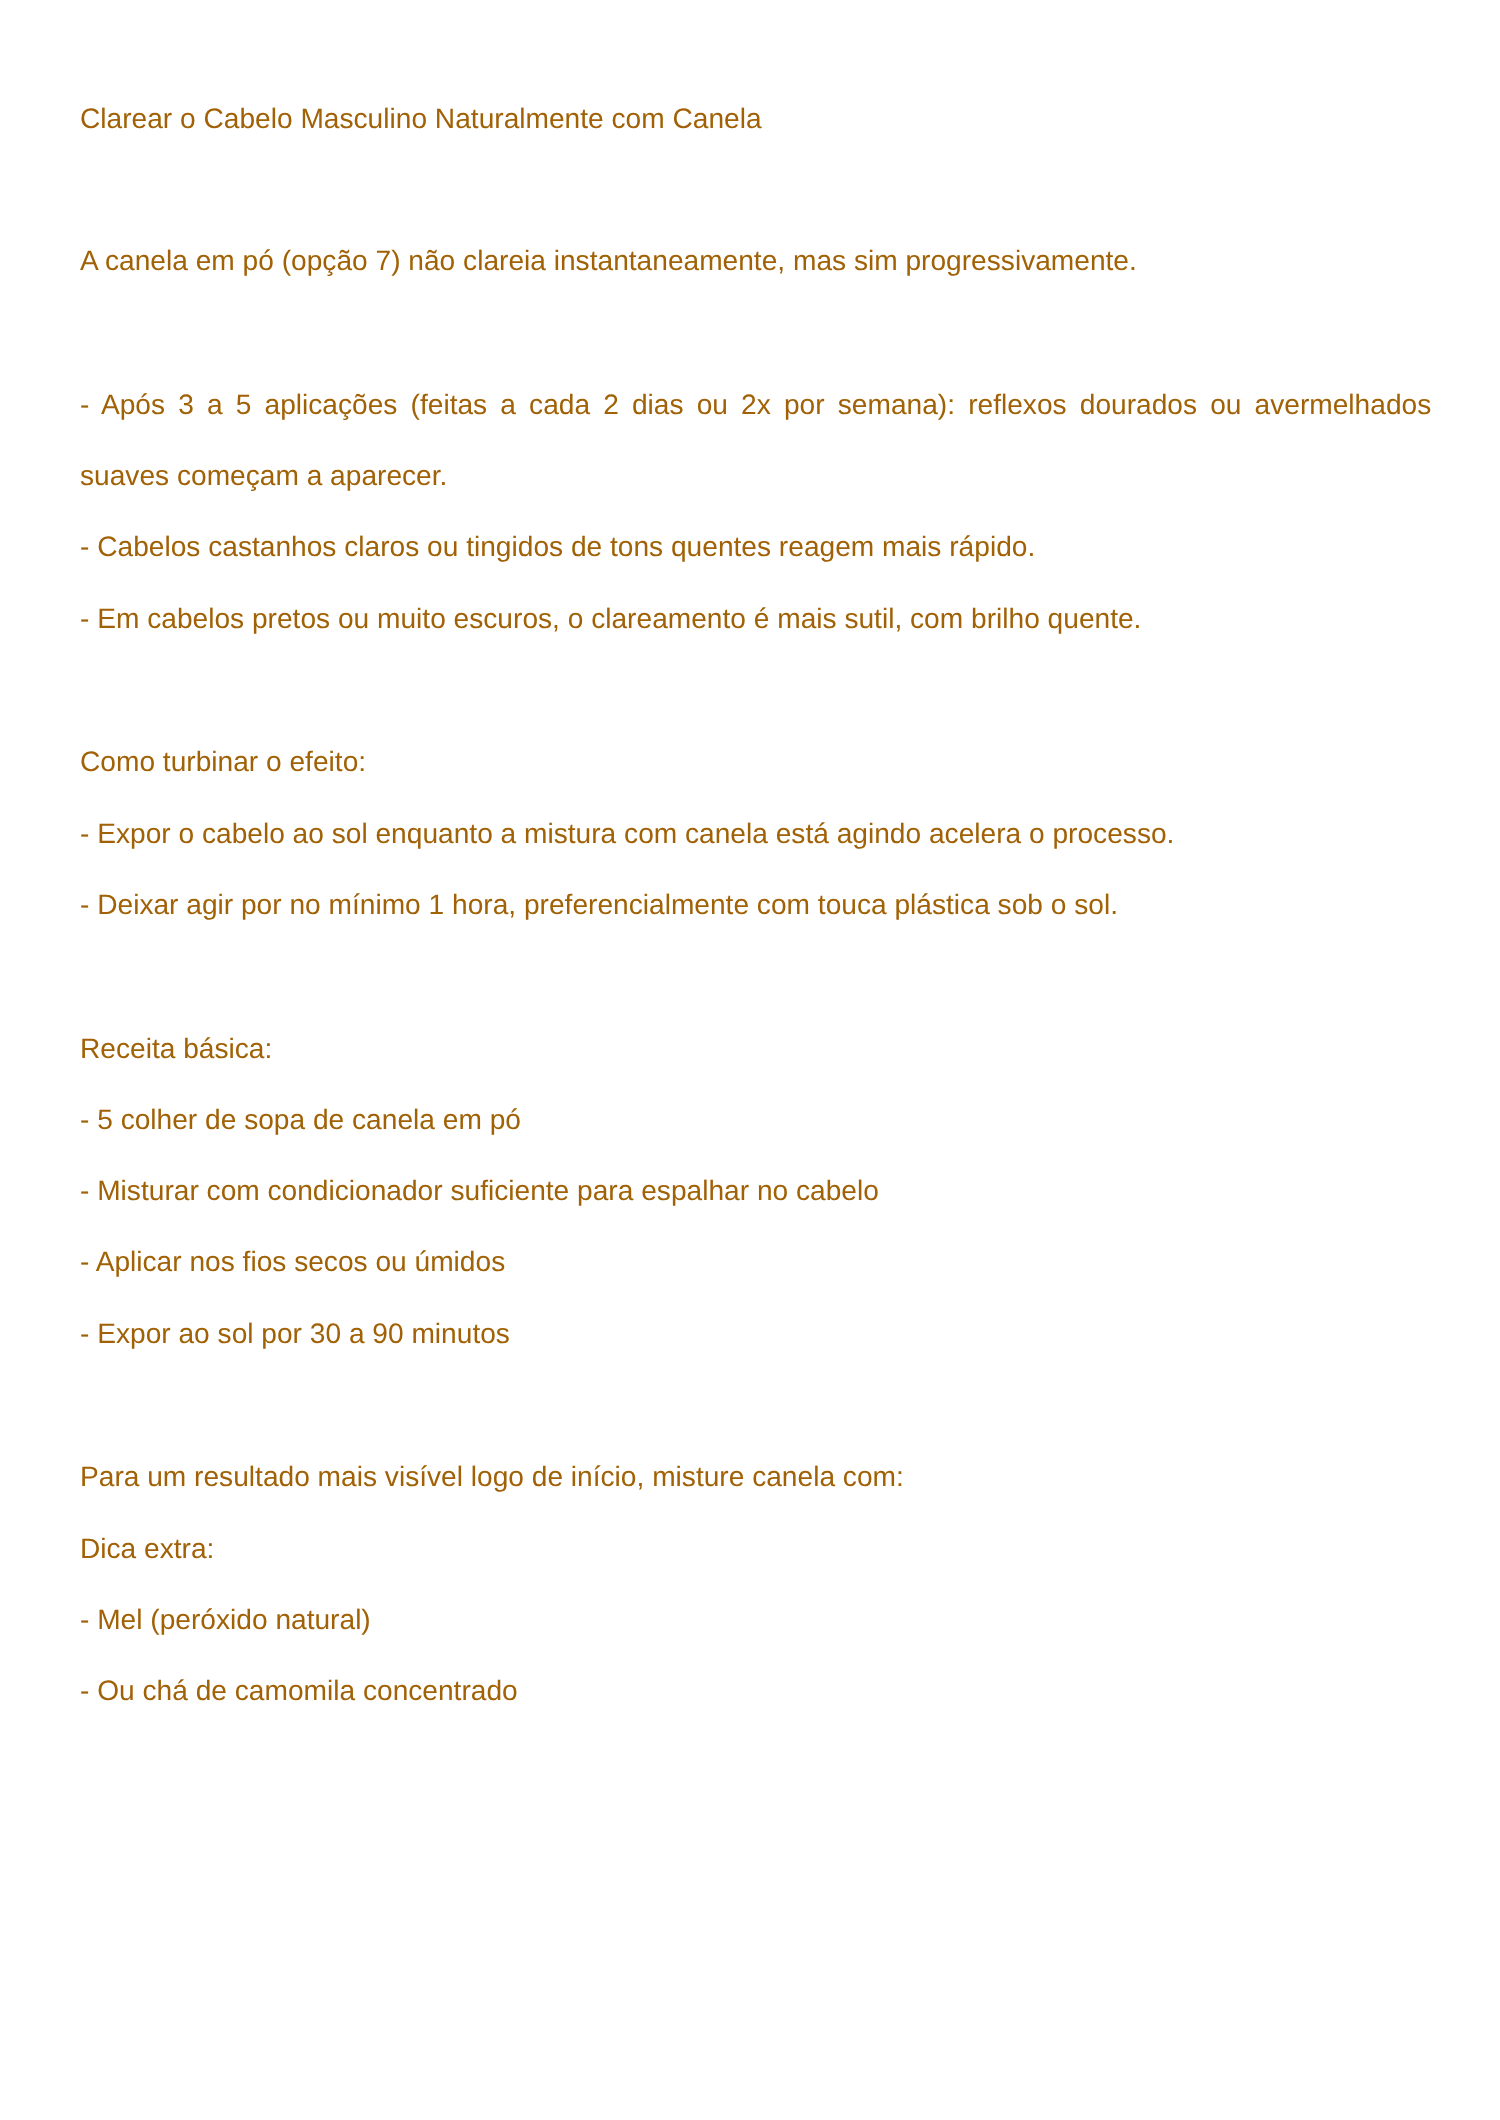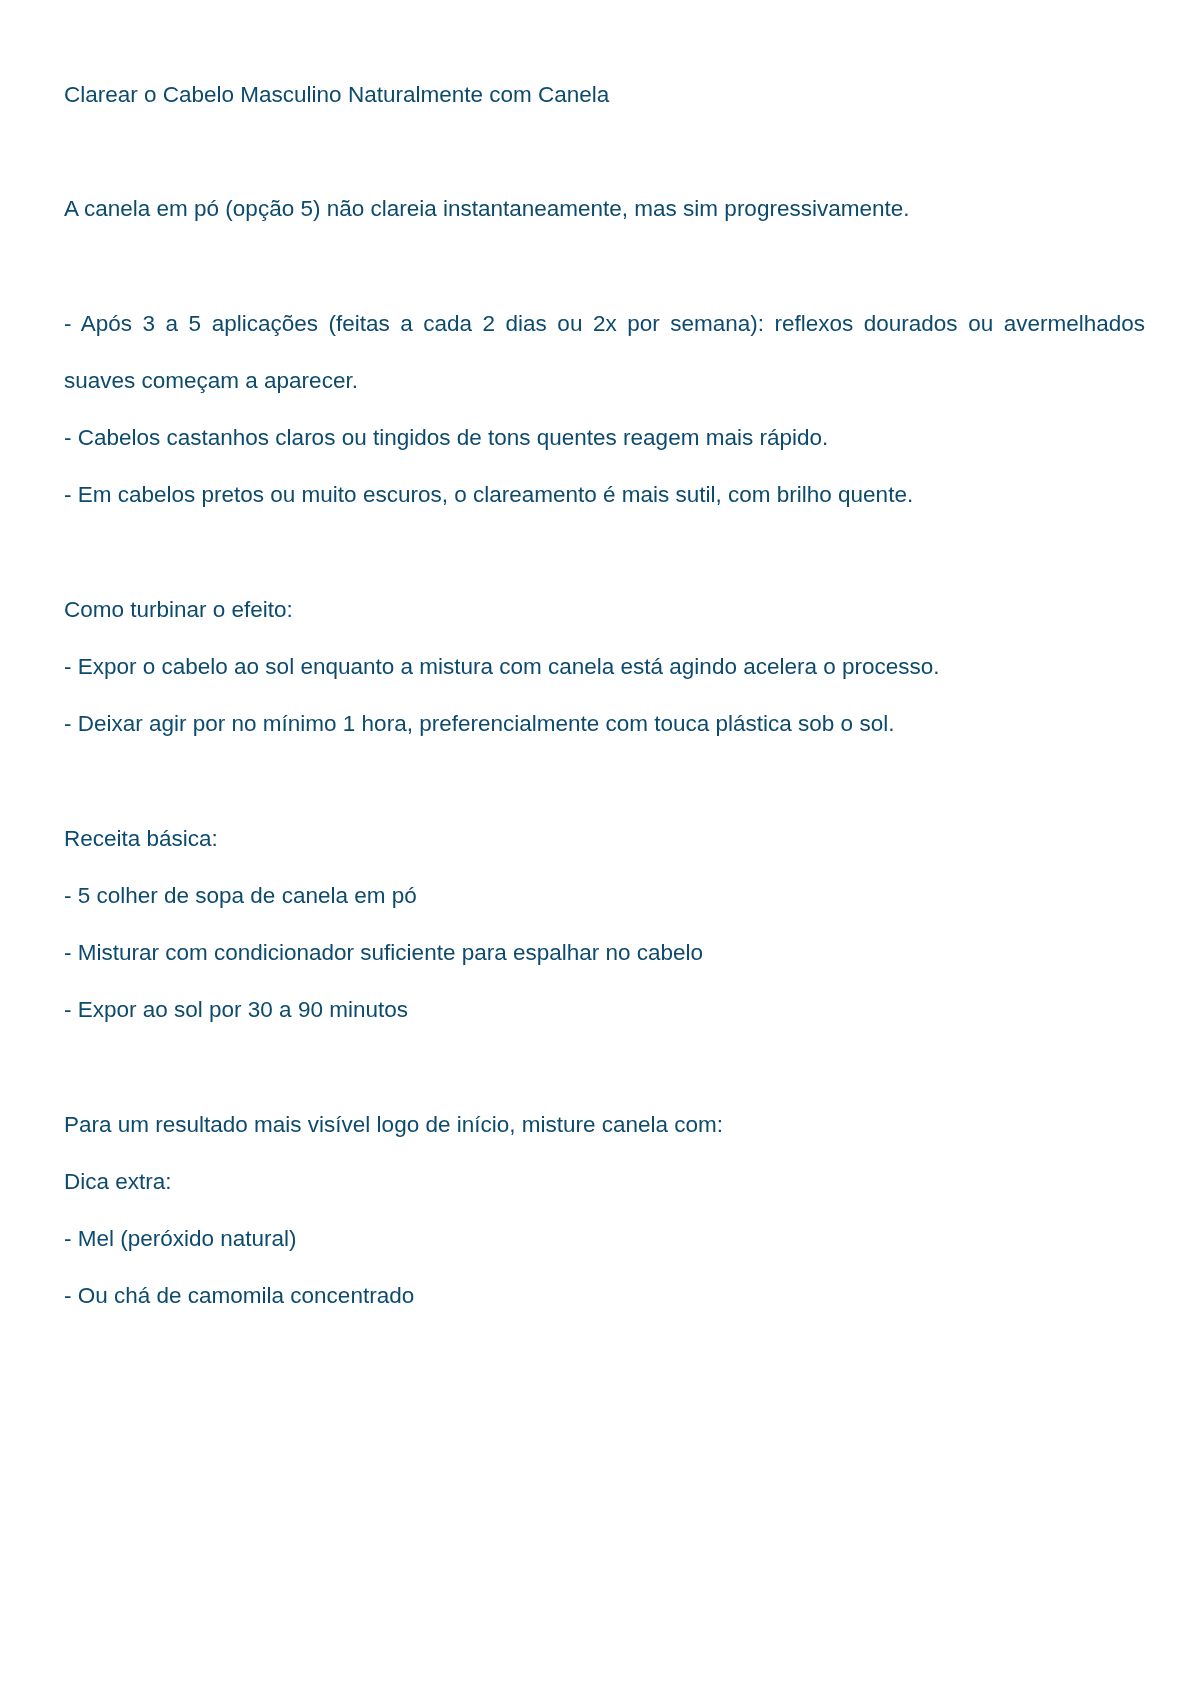--- a/index.html
+++ b/index.html
@@ -1,48 +1,49 @@
 <!DOCTYPE html>
 <html><head>
 <meta charset="utf-8">
 <style>
   html, body { margin: 0; padding: 0; background: #ffffff; }
   body { width: 1200px; height: 1696px; position: relative; overflow: hidden; }
   .page {
     position: absolute; left: 64px; top: 66px; width: 1081px;
     font-family: "Liberation Sans", sans-serif;
-    font-size: 22.5px; color: #0c4a6e;
+    font-size: 22.5px; color: #a16207;
     line-height: 57.2px;
   }
   .line { margin: 0; white-space: nowrap; }
   .blank { height: 57.2px; }
   .justify { white-space: normal; text-align: justify; text-align-last: left; }
 </style>
 </head>
 <body>
 
 <div class="page">
   <p class="line">Clarear o Cabelo Masculino Naturalmente com Canela</p>
   <div class="blank"></div>
-  <p class="line">A canela em pó (opção 5) não clareia instantaneamente, mas sim progressivamente.</p>
+  <p class="line">A canela em pó (opção 7) não clareia instantaneamente, mas sim progressivamente.</p>
   <div class="blank"></div>
 
   <p class="line justify">- Após 3 a 5 aplicações (feitas a cada 2 dias ou 2x por semana): reflexos dourados ou avermelhados suaves começam a aparecer.</p>
   <p class="line">- Cabelos castanhos claros ou tingidos de tons quentes reagem mais rápido.</p>
   <p class="line">- Em cabelos pretos ou muito escuros, o clareamento é mais sutil, com brilho quente.</p>
   <div class="blank"></div>
 
   <p class="line">Como turbinar o efeito:</p>
   <p class="line">- Expor o cabelo ao sol enquanto a mistura com canela está agindo acelera o processo.</p>
   <p class="line">- Deixar agir por no mínimo 1 hora, preferencialmente com touca plástica sob o sol.</p>
   <div class="blank"></div>
 
   <p class="line">Receita básica:</p>
   <p class="line">- 5 colher de sopa de canela em pó</p>
   <p class="line">- Misturar com condicionador suficiente para espalhar no cabelo</p>
+  <p class="line">- Aplicar nos fios secos ou úmidos</p>
   <p class="line">- Expor ao sol por 30 a 90 minutos</p>
   <div class="blank"></div>
 
   <p class="line">Para um resultado mais visível logo de início, misture canela com:</p>
   <p class="line">Dica extra:</p>
   <p class="line">- Mel (peróxido natural)</p>
   <p class="line">- Ou chá de camomila concentrado</p>
 </div>
 
 </body></html>

